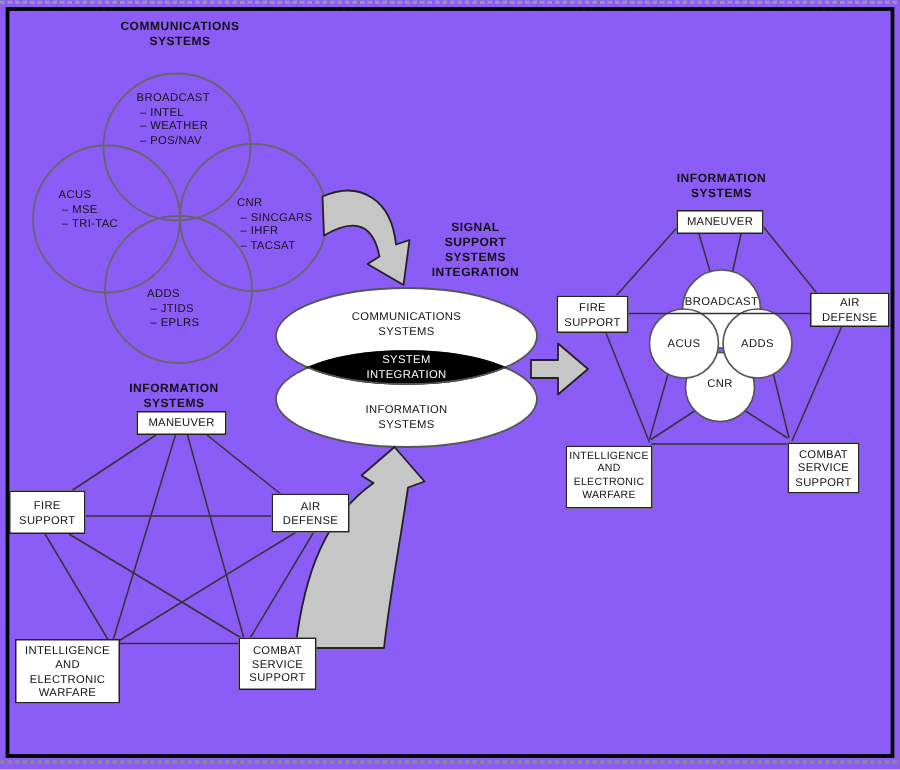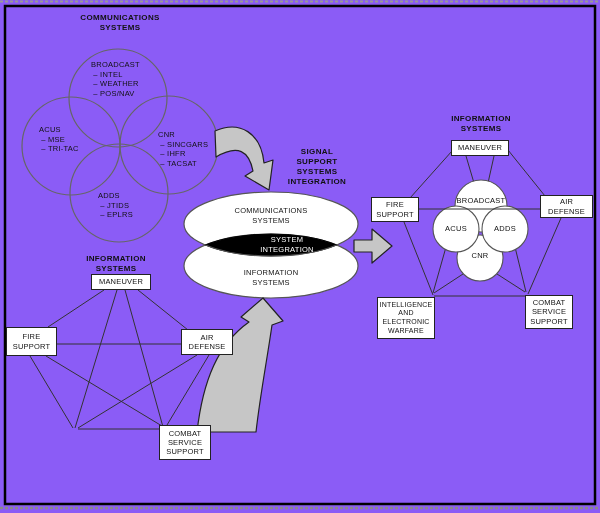--- a/index.html
+++ b/index.html
@@ -113,32 +113,36 @@
   <div class="lbl" style="left:98px;top:191px;">ADDS
  – JTIDS
  – EPLRS</div>
 
   <div class="lbl ctr ttl" style="left:317px;top:147px;">SIGNAL
 SUPPORT
 SYSTEMS
 INTEGRATION</div>
   <div class="lbl ctr" style="left:271px;top:206px;">COMMUNICATIONS
 SYSTEMS</div>
-  <div class="lbl ctr white" style="left:271px;top:235px;margin-left:16px;">SYSTEM
+  <div class="lbl ctr white" style="left:271px;top:235px;">SYSTEM
 INTEGRATION</div>
   <div class="lbl ctr" style="left:271px;top:268px;">INFORMATION
 SYSTEMS</div>
 
   <div class="lbl ctr ttl" style="left:116px;top:254px;">INFORMATION
 SYSTEMS</div>
   <div class="nbox" style="left:91px;top:274px;width:60px;height:16px;">MANEUVER</div>
   <div class="nbox" style="left:6px;top:327px;width:51px;height:29px;">FIRE
 SUPPORT</div>
   <div class="nbox" style="left:181px;top:329px;width:52px;height:26px;">AIR
 DEFENSE</div>
+  <div class="nbox" style="left:10px;top:426px;width:70px;height:43px;">INTELLIGENCE
+AND
+ELECTRONIC
+WARFARE</div>
   <div class="nbox" style="left:159px;top:425px;width:52px;height:35px;">COMBAT
 SERVICE
 SUPPORT</div>
 
   <div class="lbl ctr ttl" style="left:481px;top:114px;">INFORMATION
 SYSTEMS</div>
   <div class="nbox" style="left:451px;top:140px;width:58px;height:16px;">MANEUVER</div>
   <div class="nbox" style="left:371px;top:197px;width:48px;height:25px;">FIRE
 SUPPORT</div>
   <div class="nbox" style="left:540px;top:195px;width:53px;height:23px;">AIR

